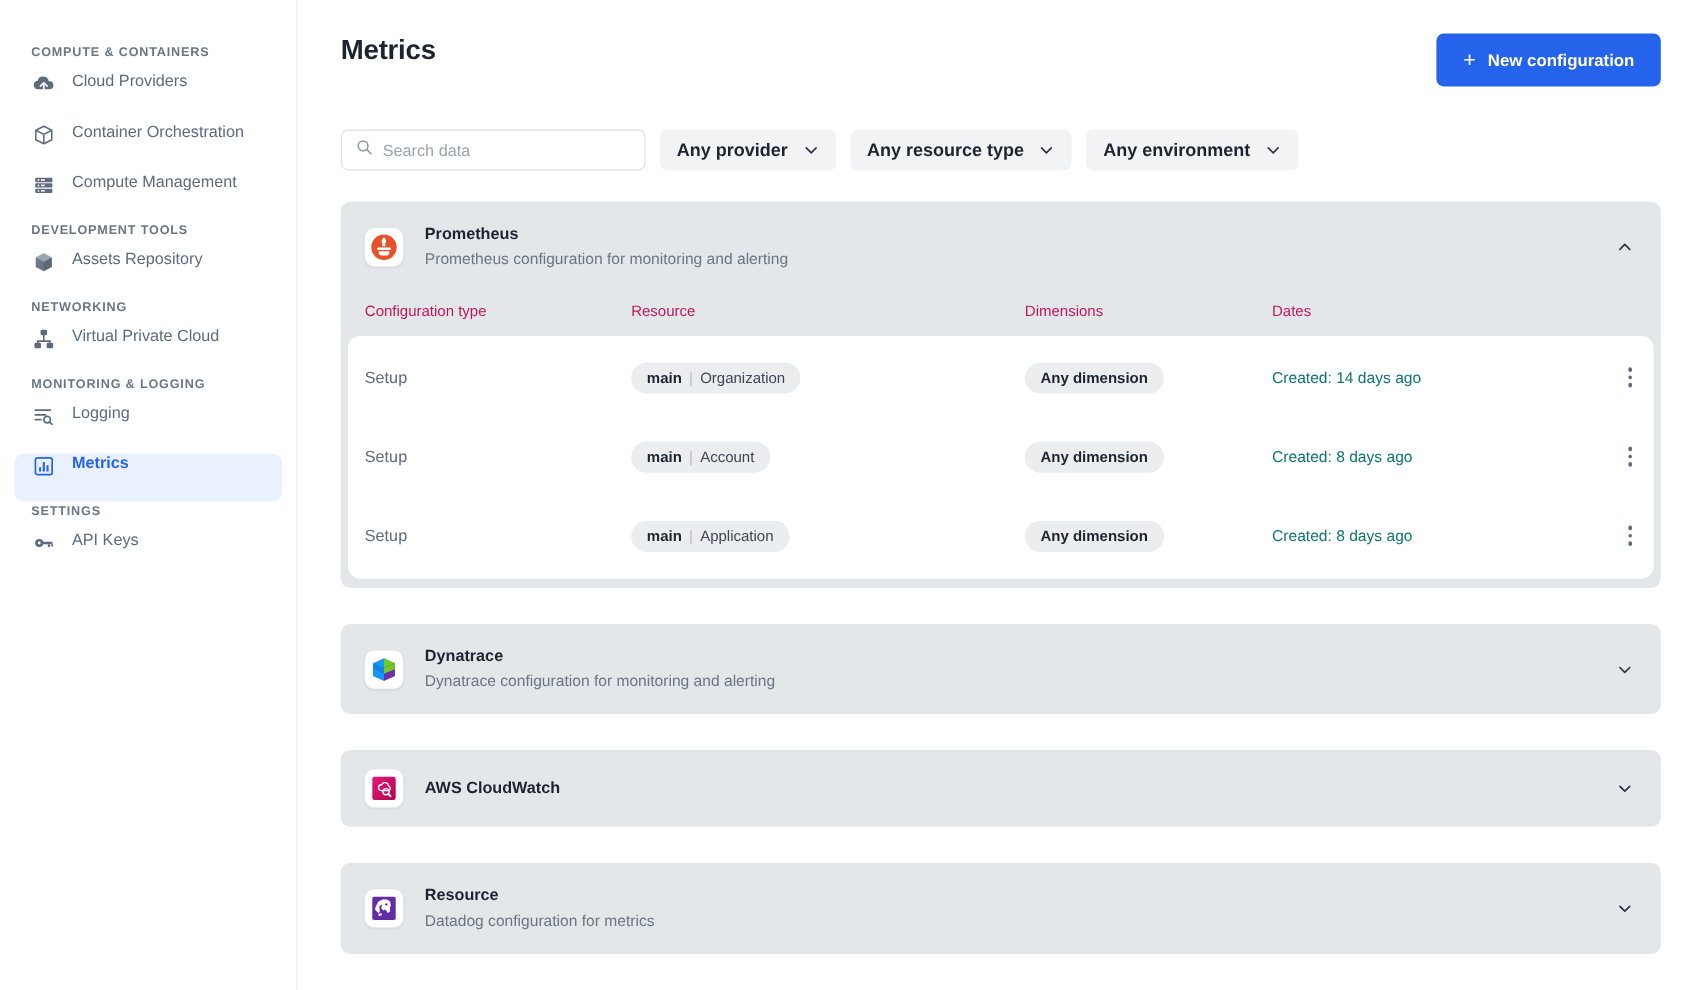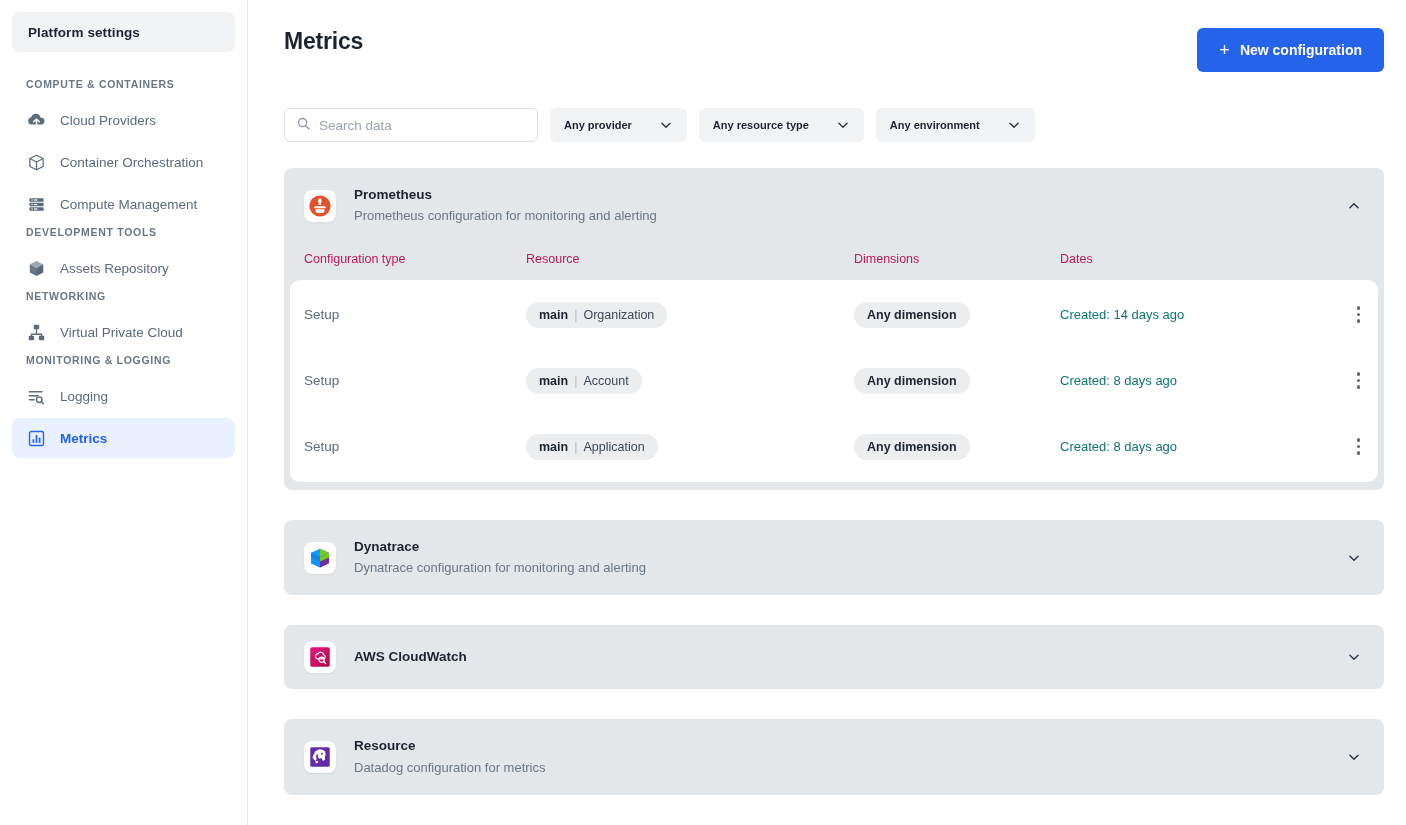--- a/index.html
+++ b/index.html
@@ -26,21 +26,21 @@
     letter-spacing: .1px;
   }
   .nav-group { }
   .nav-group.first { margin-top: 26px; }
   .nav-title {
     font-size: 10.5px; font-weight: bold; letter-spacing: .7px;
     color: #6b7684; text-transform: uppercase;
     padding: 0 14px; margin-bottom: 10px;
   }
   .nav-item {
-    display: flex; align-items: center; gap: 14px;
+    display: flex; align-items: flex-start; gap: 14px;
     height: 40px; padding: 0 14px; border-radius: 8px;
     color: #5d6b7d; font-size: 13.5px; cursor: pointer;
     margin-bottom: 2px;
   }
   .nav-item.active { background: #eaf1fe; color: #2563eb; font-weight: bold; }
   .nav-item .ico { width: 20px; height: 20px; flex: 0 0 20px;
       display: flex; align-items: center; justify-content: center; color: #5d6b7d; }
   .nav-item.active .ico { color: #2563eb; }
 
   
@@ -66,22 +66,22 @@
     width: 254px; height: 34px; border: 1px solid #dcdfe4; border-radius: 6px;
     display: flex; align-items: center; gap: 8px; padding: 0 11px; background: #fff;
   }
   .search-box input {
     border: none; outline: none; font-size: 13.5px; font-family: inherit;
     color: #1d2430; background: transparent; width: 100%;
   }
   .search-box input::placeholder { color: #9aa3af; }
   .filter-pill {
     height: 34px; border-radius: 6px; background: #f2f3f5; border: none;
-    display: flex; align-items: center; gap: 27px; padding: 0 14px;
-    font-size: 11px; font-weight: bold; color: #1d2430;
+    display: flex; align-items: center; gap: 12px; padding: 0 14px;
+    font-size: 15px; font-weight: bold; color: #1d2430;
     cursor: pointer; font-family: inherit;
   }
 
   
   .cards { margin-top: 26px; }
   .card { background: #e4e7e9; border-radius: 8px; margin-bottom: 30px; overflow: hidden; }
   .card-head {
     display: flex; align-items: center; padding: 16px 20px 16px 20px;
     cursor: pointer; min-height: 60px;
   }
@@ -120,23 +120,20 @@
 
   .kebab { display: flex; flex-direction: column; gap: 3px; cursor: pointer; padding: 4px; }
   .kebab i { width: 3.5px; height: 3.5px; border-radius: 50%; background: #5d6b7d; display: block; }
 </style>
 </head>
 <body>
 
 <div class="app">
 
   <aside class="sidebar">
-    <div class="platform-settings">
-      <span>Platform settings</span>
-    </div>
     <div id="nav-root">
         <div class="nav-group first">
           <div class="nav-title">COMPUTE &amp; CONTAINERS</div>
           <div class="nav-item">
             <span class="ico">
               <span style="display: flex; align-items: center; justify-content: center;">
                 <svg width="19" height="19" viewBox="0 0 24 24" fill="currentColor">
                   <path d="M18.5 17H6a4.5 4.5 0 0 1-.6-8.96A6 6 0 0 1 17.2 8.6 4.2 4.2 0 0 1 18.5 17z"></path>
                   <path d="M12 19.5a.9.9 0 0 0 .9-.9v-6.4l2 2a.9.9 0 0 0 1.27-1.27l-3.53-3.53a.9.9 0 0 0-1.28 0L7.83 12.9a.9.9 0 0 0 1.28 1.28l2-2v6.42c0 .5.4.9.9.9z" fill="#fff"></path>
                 </svg>
@@ -226,20 +223,37 @@
               <span style="display: flex; align-items: center; justify-content: center;">
                 <svg width="19" height="19" viewBox="0 0 24 24" fill="none" stroke="currentColor" stroke-width="1.8">
                   <rect x="3.2" y="3.2" width="17.6" height="17.6" rx="2"></rect>
                   <rect x="7" y="13" width="2.2" height="4.6" fill="currentColor" stroke="none"></rect>
                   <rect x="10.9" y="7.6" width="2.2" height="10" fill="currentColor" stroke="none"></rect>
                   <rect x="14.8" y="11" width="2.2" height="6.6" fill="currentColor" stroke="none"></rect>
                 </svg>
               </span>
             </span>
             <span>Metrics</span>
+          </div>
+        </div>
+        <div class="nav-group">
+          <div class="nav-title">SETTINGS</div>
+          <div class="nav-item">
+            <span class="ico">
+              <span style="display: flex; align-items: center; justify-content: center;">
+                <svg width="19" height="19" viewBox="0 0 24 24" fill="currentColor">
+                  <circle cx="7.2" cy="12" r="4.3"></circle>
+                  <circle cx="7.2" cy="12" r="1.5" fill="#fff"></circle>
+                  <rect x="10.6" y="10.7" width="10.4" height="2.6" rx=".6"></rect>
+                  <rect x="16.2" y="13.3" width="2.3" height="3" rx=".6"></rect>
+                  <rect x="19.6" y="13.3" width="2.2" height="2.3" rx=".6"></rect>
+                </svg>
+              </span>
+            </span>
+            <span>API Keys</span>
           </div>
         </div>
       </div>
   </aside>
 
   <main class="main">
 
     <div class="page-head">
       <h1 class="page-title">Metrics</h1>
       <button class="new-config-btn">

